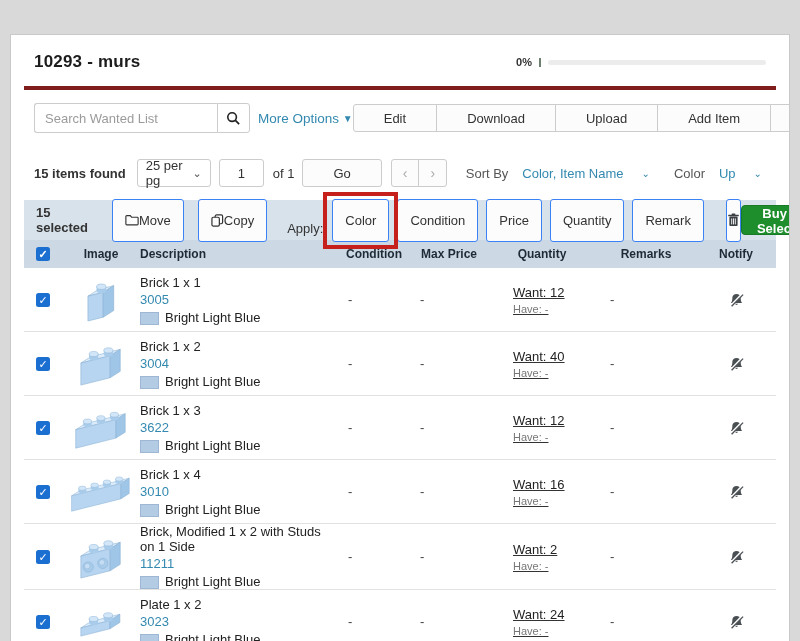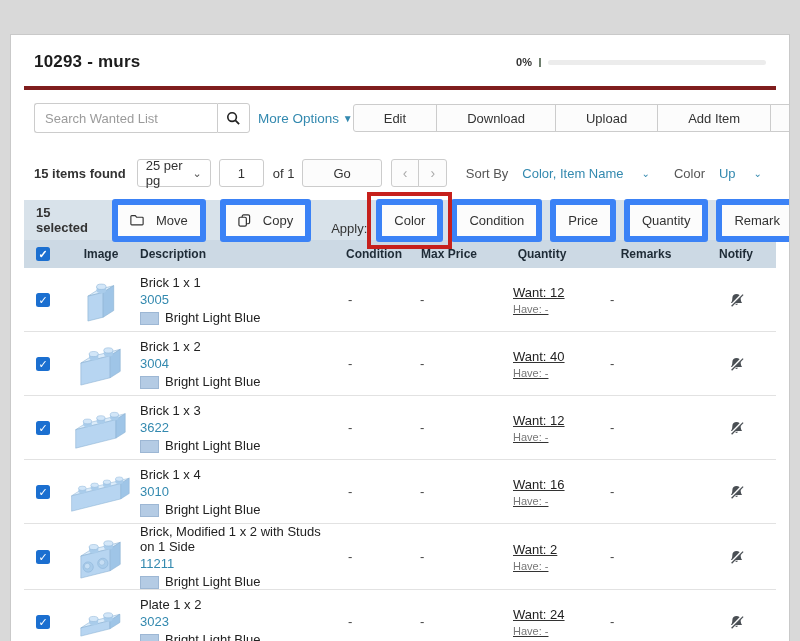--- a/index.html
+++ b/index.html
@@ -46,21 +46,21 @@
   .navgrp { display:flex; margin-left:9px; }
   .navgrp .btn { color:#aaa; font-size:14px; padding:0 11px; }
   .sorts { margin-left:auto; display:flex; align-items:center; gap:14px; font-size:13px; color:#555; }
   .sorts .val { color:#3389af; cursor:pointer; }
   .sorts .car { color:#3389af; font-size:10px; margin:0 4px; cursor:pointer; }
   .sorts .lbl2 { margin-left:6px; }
 
   
   .actionbar { display:flex; align-items:center; background:#d8e2ea; height:40px; padding:0 12px; position:relative; }
   .actionbar .sel { font-size:13px; font-weight:bold; color:#333; margin-right:24px; }
-  .abtn { display:flex; align-items:center; gap:12px; background:#fcfcfc; border:6px solid #3b82f6;
+  .abtn { display:flex; align-items:center; gap:0; background:#fcfcfc; border:1px solid #3b82f6;
     color:#333; font-size:13px; font-family:inherit; height:43px; padding:0 12px; border-radius:3px; cursor:pointer; }
   .abtn + .abtn { margin-left:14px; }
   .applylbl { font-size:13px; color:#333; margin:16px 9px 0 20px; }
   .applyset { display:flex; gap:8px; align-items:center; }
   .hlwrap { position:relative; }
   .redbox { position:absolute; left:-9px; top:-7px; right:-9px; bottom:-7px;
     border:4px solid #c6201c; pointer-events:none; z-index:3; }
   .trashbtn { margin-left:22px; width:38px; justify-content:center; padding:0; }
   .buybtn { margin-left:auto; margin-right:22px; background:#1e8e2d; border:1px solid #187a24; color:#fff;
     font-weight:bold; font-size:13px; height:30px; padding:0 15px; border-radius:4px; cursor:pointer; }

